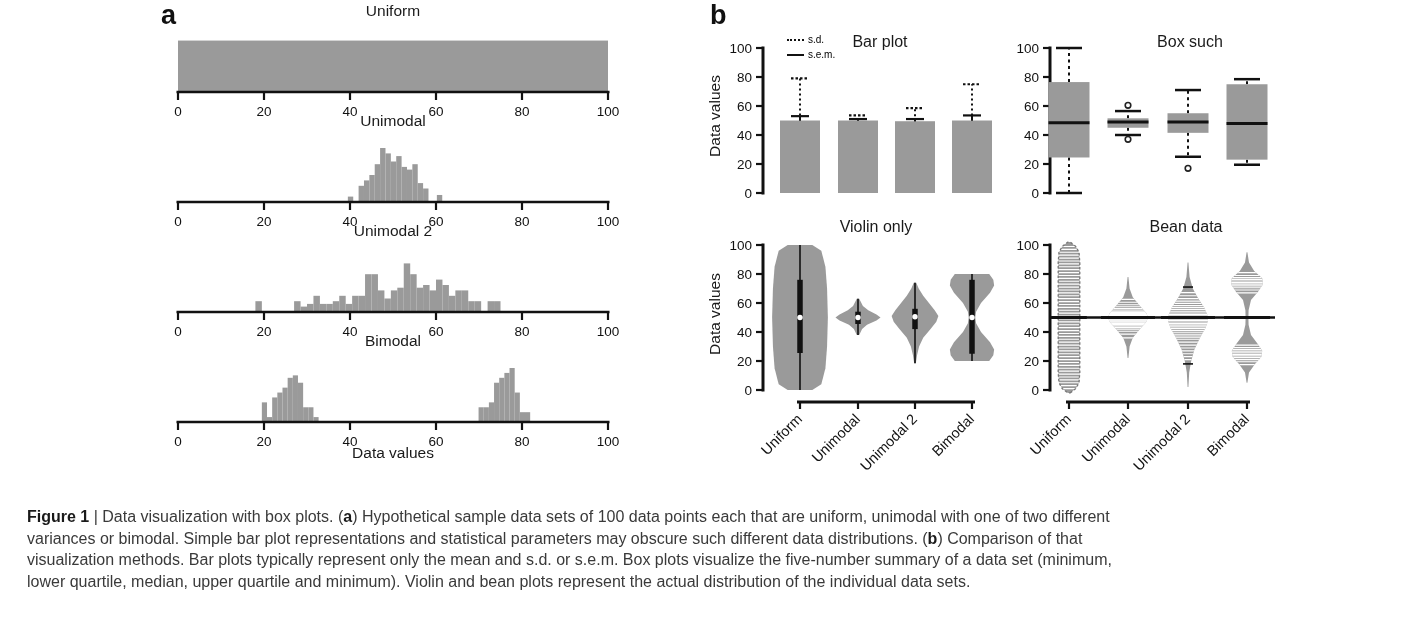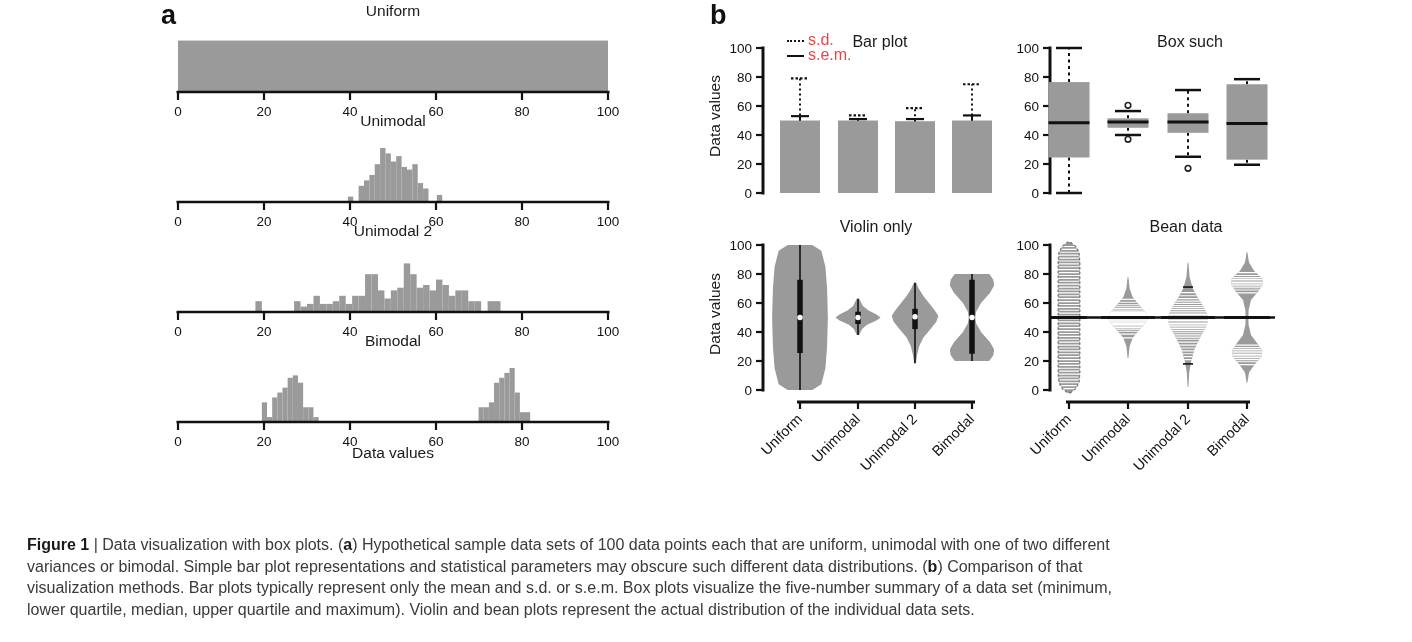--- a/index.html
+++ b/index.html
@@ -5,27 +5,27 @@
   html,body{margin:0;padding:0;background:#fff;}
   .screenshot{position:relative;width:1412px;height:642px;background:#ffffff;overflow:hidden;
     font-family:"Liberation Sans",sans-serif;color:#111;}
   .plabel{position:absolute;font-size:27px;font-weight:bold;color:#111;}
   .subplot{position:absolute;left:158px;width:470px;}
   .sp-title{text-align:center;font-size:15.5px;color:#1a1a1a;height:26px;}
   .ptitle{position:absolute;font-size:16px;color:#1a1a1a;text-align:center;width:140px;}
   .axlabel{position:absolute;font-size:15.5px;color:#1a1a1a;text-align:center;}
   .ylabel{position:absolute;font-size:15.5px;color:#1a1a1a;text-align:center;width:132px;
     transform:rotate(-90deg);transform-origin:0 0;}
-  .legend{position:absolute;left:787px;top:32px;font-size:16px;line-height:15px;color:#ef4444;}
+  .legend{position:absolute;left:787px;top:32px;font-size:10px;line-height:15px;color:#000000;}
   .legend-row{white-space:nowrap;}
   .sw{display:inline-block;width:17px;height:0;vertical-align:middle;margin-right:4px;
     border-top:2px dotted #111;}
   .sw.solid{border-top-style:solid;}
   .caption{position:absolute;left:27px;top:506px;width:1372px;font-size:16px;line-height:21.5px;
-    color:#3a3a3a;margin-top:28px;}
+    color:#3a3a3a;}
   .caption div{white-space:nowrap;}
   .caption b{color:#1a1a1a;}
   svg{position:absolute;overflow:visible;}
   svg text{font-family:"Liberation Sans",sans-serif;}
 </style>
 </head>
 <body>
 
 <div class="screenshot">
 
@@ -492,15 +492,15 @@
       <line x1="175" y1="174" x2="175" y2="181" stroke="#111111" stroke-width="2.2"></line>
       <text x="178" y="192" font-size="14.5" text-anchor="end" fill="#111111" transform="rotate(-45 178 192)">Unimodal 2</text>
       <line x1="234" y1="174" x2="234" y2="181" stroke="#111111" stroke-width="2.2"></line>
       <text x="237" y="192" font-size="14.5" text-anchor="end" fill="#111111" transform="rotate(-45 237 192)">Bimodal</text>
     </svg>
 
   <div class="caption" id="caption">
       <div><b>Figure 1</b><span> | Data visualization with box plots. (</span><b>a</b><span>) Hypothetical sample data sets of 100 data points each that are uniform, unimodal with one of two different</span></div>
       <div><span>variances or bimodal. Simple bar plot representations and statistical parameters may obscure such different data distributions. (</span><b>b</b><span>) Comparison of that</span></div>
       <div><span>visualization methods. Bar plots typically represent only the mean and s.d. or s.e.m. Box plots visualize the five-number summary of a data set (minimum,</span></div>
-      <div><span>lower quartile, median, upper quartile and maximum). Violin and bean plots represent the actual distribution of the individual data sets.</span></div>
+      <div><span>lower quartile, median, upper quartile and minimum). Violin and bean plots represent the actual distribution of the individual data sets.</span></div>
     </div>
 </div>
 
 </body></html>

